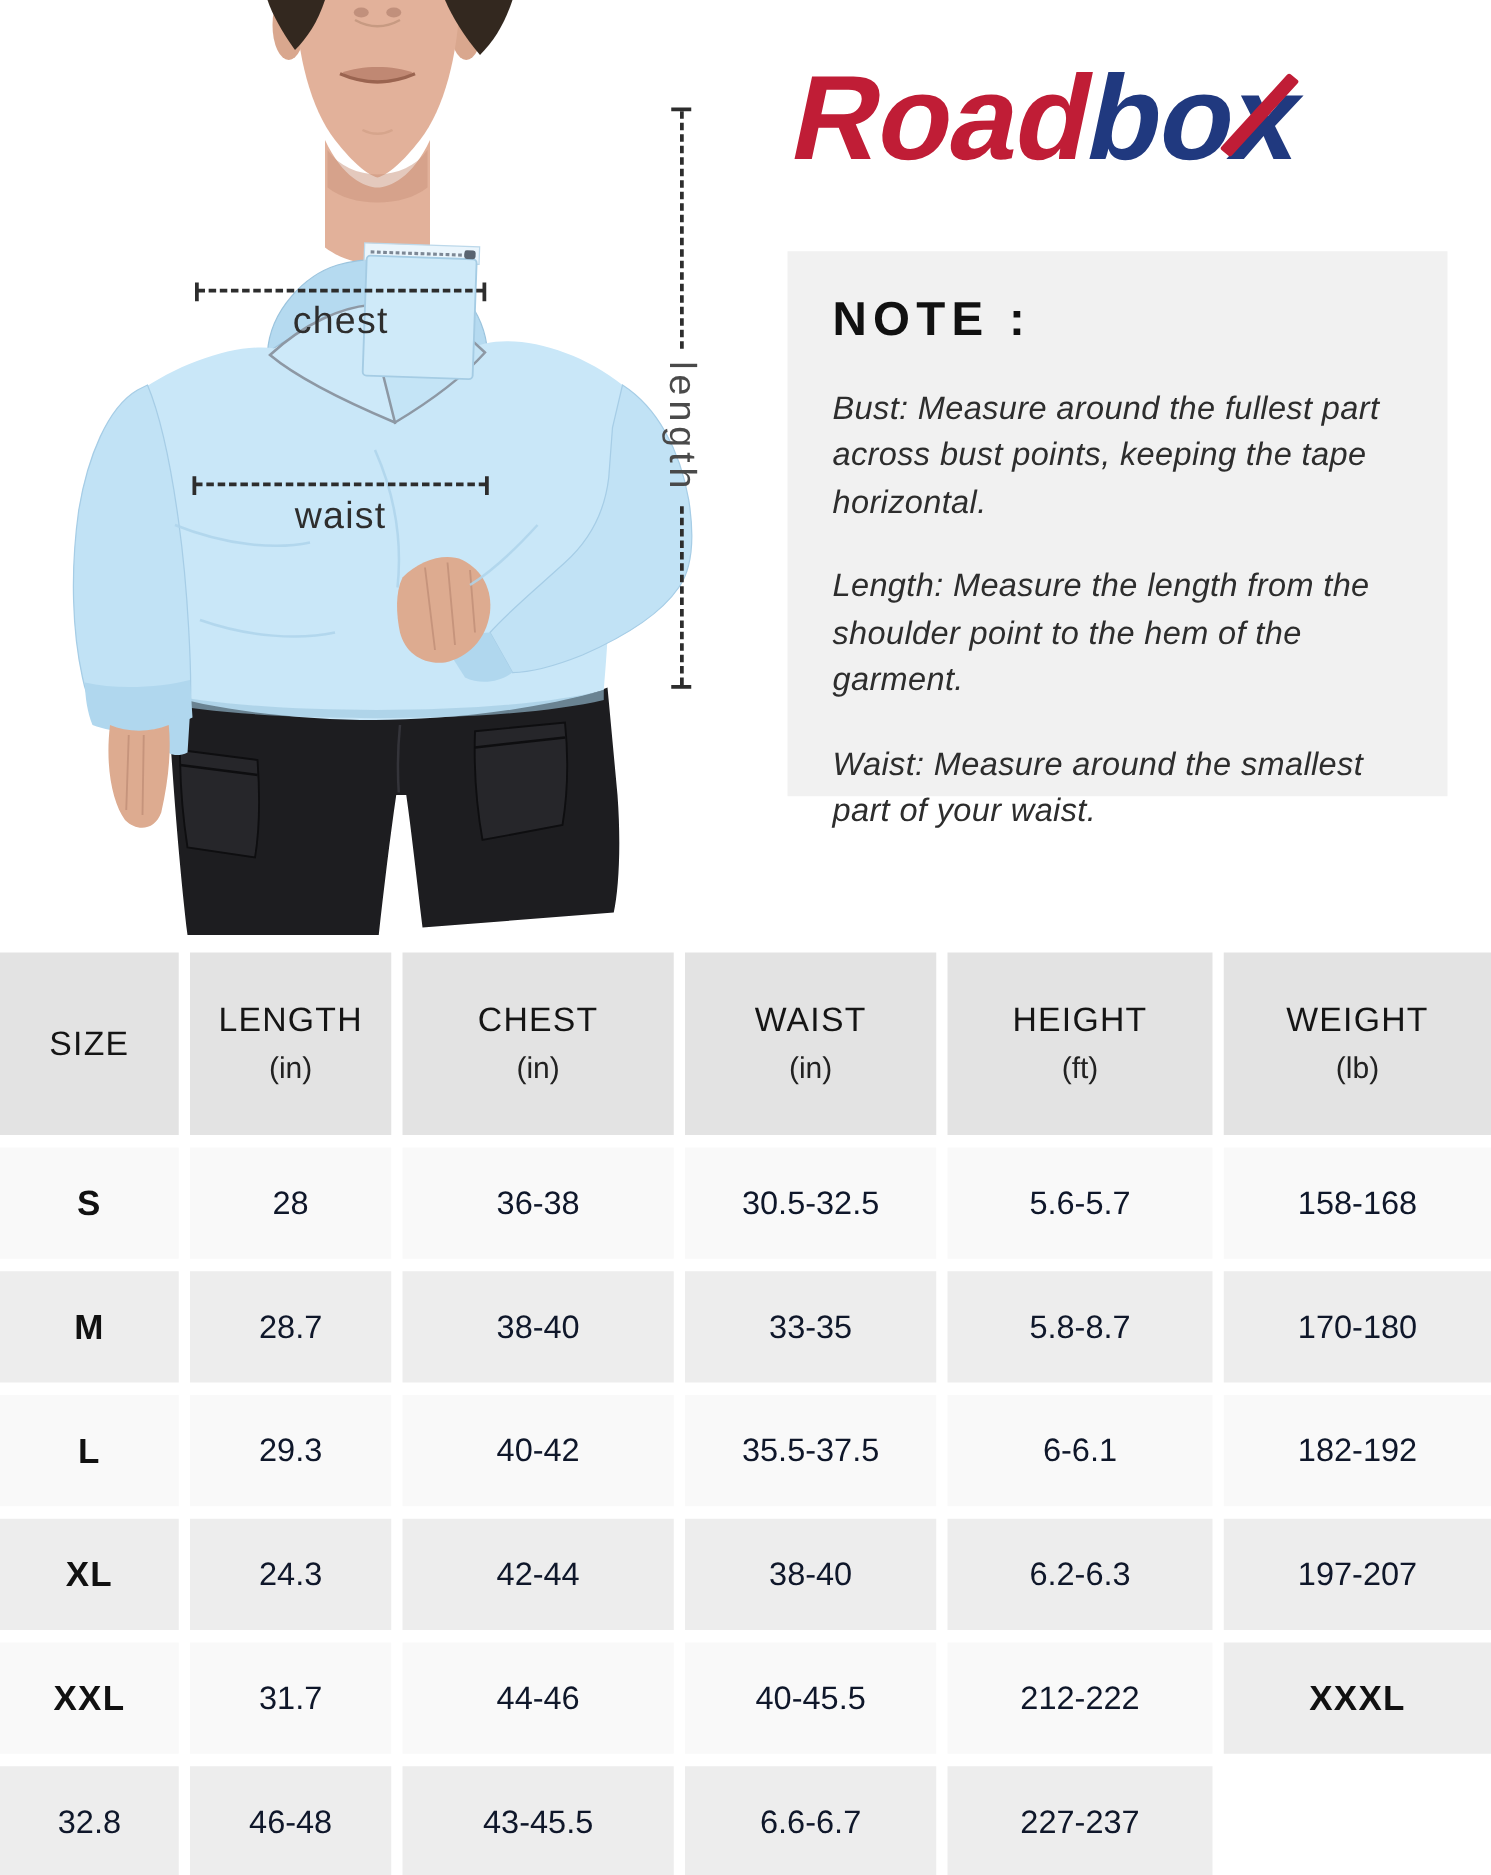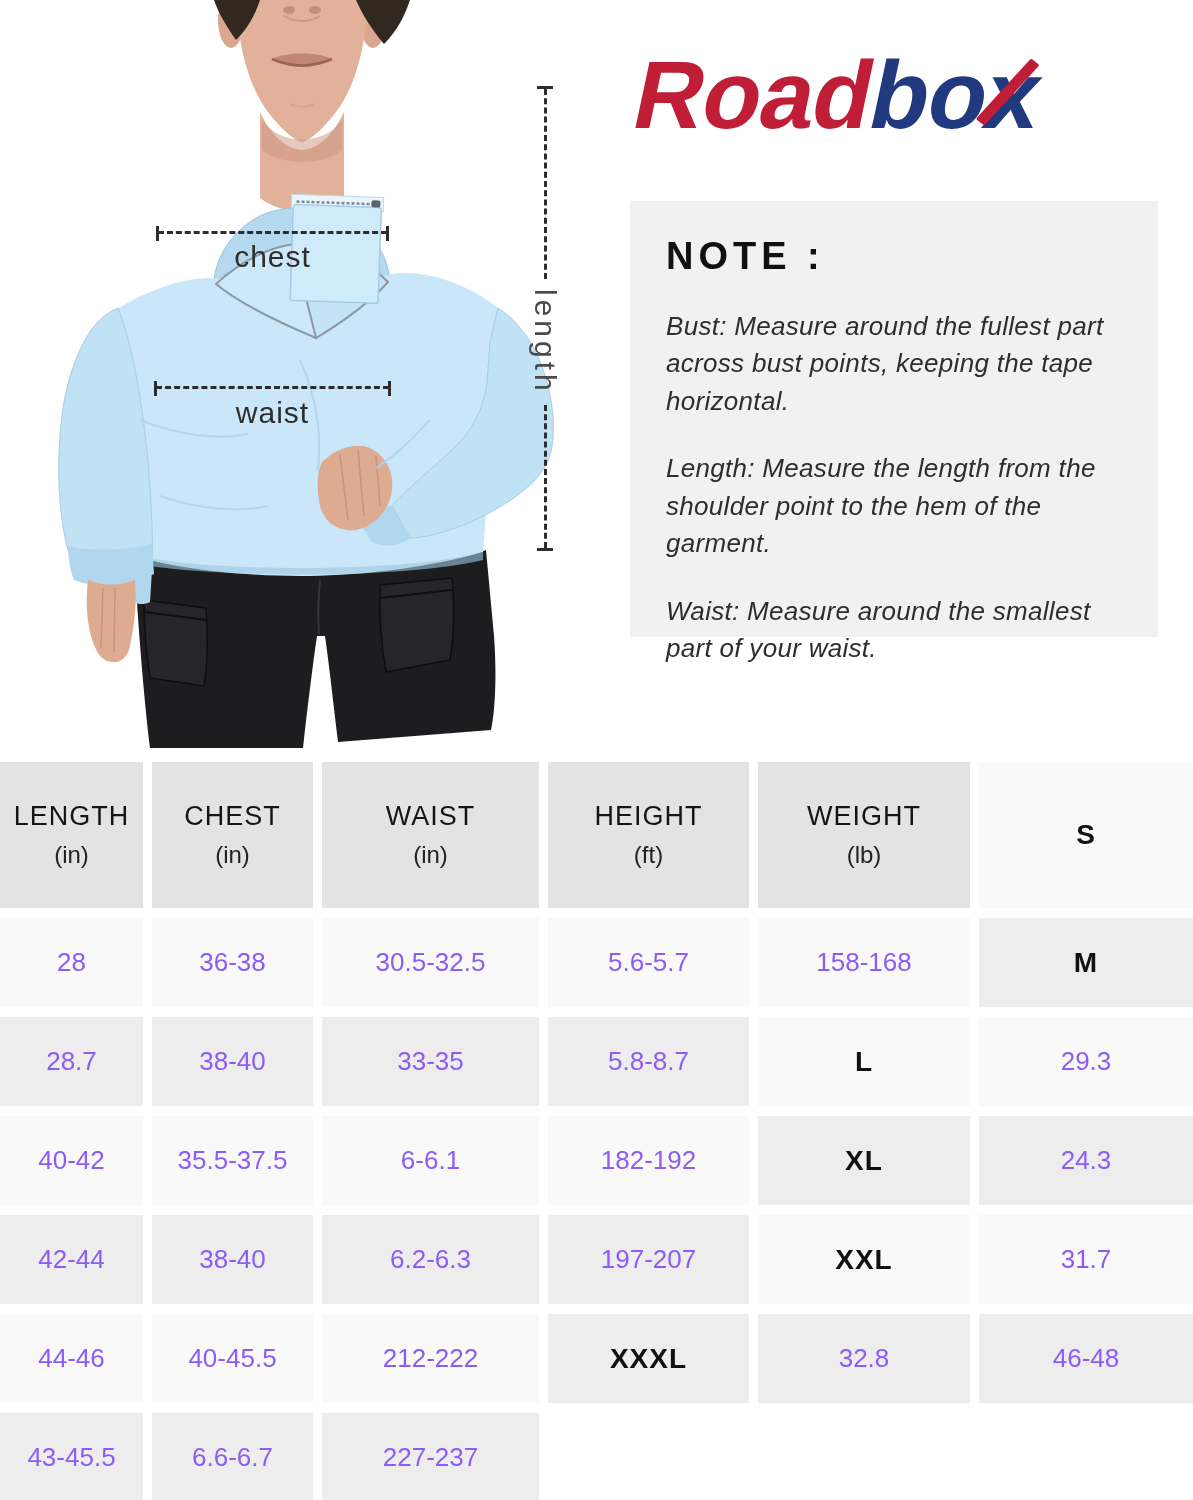--- a/index.html
+++ b/index.html
@@ -64,21 +64,21 @@
     grid-template-rows:146px;
     grid-auto-rows:89px;
     column-gap:9px;row-gap:10px;
   }
   .cell{display:flex;flex-direction:column;align-items:center;justify-content:center;}
   .head-cell{background:#e3e3e3;gap:9px;}
   .head-label{font-size:27px;color:#151515;letter-spacing:1px;}
   .head-unit{font-size:24px;color:#222;text-align:center;}
   .row-odd{background:#f9f9f9;}
   .row-even{background:#ededed;}
-  .value-cell{font-size:26px;color:#8b5cf6;}
+  .value-cell{font-size:26px;color:#0f172a;}
   .size-cell{font-size:28px;font-weight:700;color:#111;letter-spacing:1px;}
 </style>
 </head>
 <body>
 
 <div class="photo-area">
   <svg width="620" height="762" viewBox="0 0 620 762">
 
     <ellipse cx="231" cy="20" rx="13" ry="28" fill="#d9a78e"></ellipse>
     <ellipse cx="373" cy="20" rx="13" ry="28" fill="#d9a78e"></ellipse>
@@ -157,20 +157,23 @@
 </div>
 
 <div class="note-box">
   <p class="note-title">NOTE :</p>
   <p class="note-p">Bust: Measure around the fullest part across bust points, keeping the tape horizontal.</p>
   <p class="note-p">Length: Measure the length from the shoulder point to the hem of the garment.</p>
   <p class="note-p">Waist: Measure around the smallest part of your waist.</p>
 </div>
 
 <div class="size-table">
+  <div class="cell head-cell">
+    <span class="head-label">SIZE</span>
+  </div>
   <div class="cell head-cell">
     <span class="head-label">LENGTH</span>
     <span class="head-unit">(in)</span>
   </div>
   <div class="cell head-cell">
     <span class="head-label">CHEST</span>
     <span class="head-unit">(in)</span>
   </div>
   <div class="cell head-cell">
     <span class="head-label">WAIST</span>
@@ -189,20 +192,21 @@
     <div class="cell row-odd value-cell">28</div>
     <div class="cell row-odd value-cell">36-38</div>
     <div class="cell row-odd value-cell">30.5-32.5</div>
     <div class="cell row-odd value-cell">5.6-5.7</div>
     <div class="cell row-odd value-cell">158-168</div>
     <div class="cell row-even size-cell">M</div>
     <div class="cell row-even value-cell">28.7</div>
     <div class="cell row-even value-cell">38-40</div>
     <div class="cell row-even value-cell">33-35</div>
     <div class="cell row-even value-cell">5.8-8.7</div>
+    <div class="cell row-even value-cell">170-180</div>
     <div class="cell row-odd size-cell">L</div>
     <div class="cell row-odd value-cell">29.3</div>
     <div class="cell row-odd value-cell">40-42</div>
     <div class="cell row-odd value-cell">35.5-37.5</div>
     <div class="cell row-odd value-cell">6-6.1</div>
     <div class="cell row-odd value-cell">182-192</div>
     <div class="cell row-even size-cell">XL</div>
     <div class="cell row-even value-cell">24.3</div>
     <div class="cell row-even value-cell">42-44</div>
     <div class="cell row-even value-cell">38-40</div>

